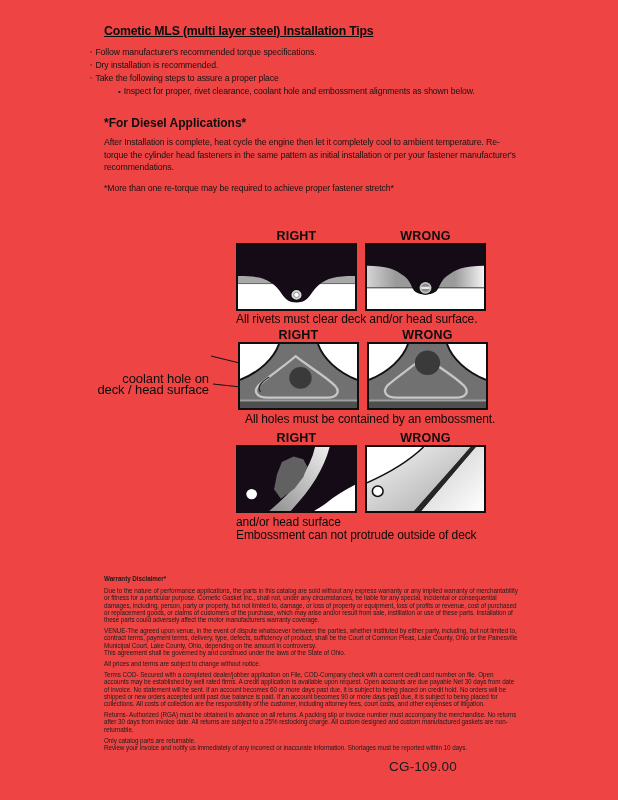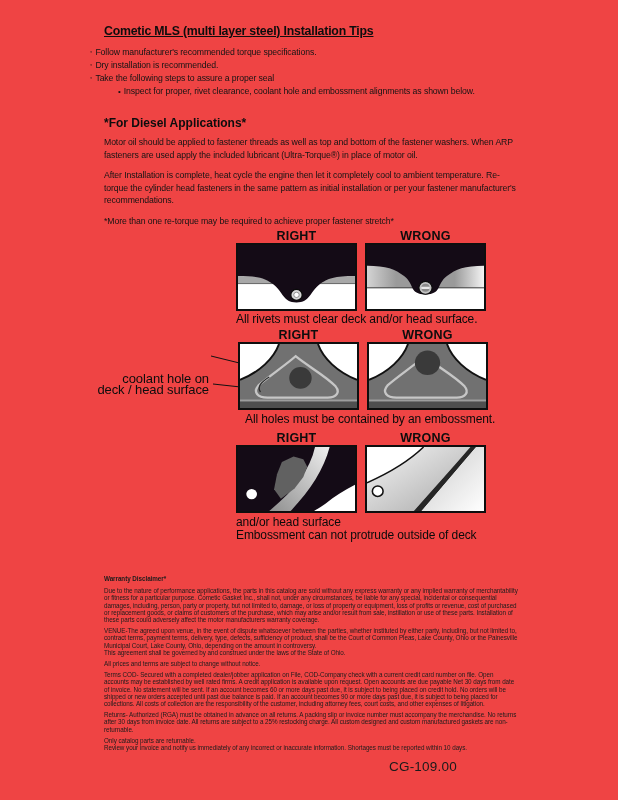--- a/index.html
+++ b/index.html
@@ -48,27 +48,26 @@
 </head>
 <body>
 
 <div class="page">
 
   <div class="doc-title">Cometic MLS (multi layer steel) Installation Tips</div>
 
   <div class="tips">
     <div class="tip"><span class="marker">◦</span><span>Follow manufacturer's recommended torque specifications.</span></div>
     <div class="tip"><span class="marker">◦</span><span>Dry installation is recommended.</span></div>
-    <div class="tip"><span class="marker">◦</span><span>Take the following steps to assure a proper seal</span></div>
+    <div class="tip"><span class="marker">◦</span><span>Take the following steps to assure a proper place</span></div>
     <div class="subtip"><span class="marker">•</span><span>Inspect for proper, rivet clearance, coolant hole and embossment alignments as shown below.</span></div>
   </div>
 
   <div class="diesel">
     <h2>*For Diesel Applications*</h2>
-    <p>Motor oil should be applied to fastener threads as well as top and bottom of the fastener washers. When ARP fasteners are used apply the included lubricant (Ultra-Torque®) in place of motor oil.</p>
     <p>After Installation is complete, heat cycle the engine then let it completely cool to ambient temperature. Re-torque the cylinder head fasteners in the same pattern as initial installation or per your fastener manufacturer's recommendations.</p>
     <p>*More than one re-torque may be required to achieve proper fastener stretch*</p>
   </div>
 
   <div class="fig-label" style="left:236px;top:229px;">RIGHT</div>
   <div class="fig-label" style="left:365px;top:229px;">WRONG</div>
 
   <div class="panel" style="left:236px;top:243px;">
     <svg viewBox="0 0 120 68" preserveAspectRatio="none">
       <rect width="120" height="68" fill="#ffffff"></rect>

